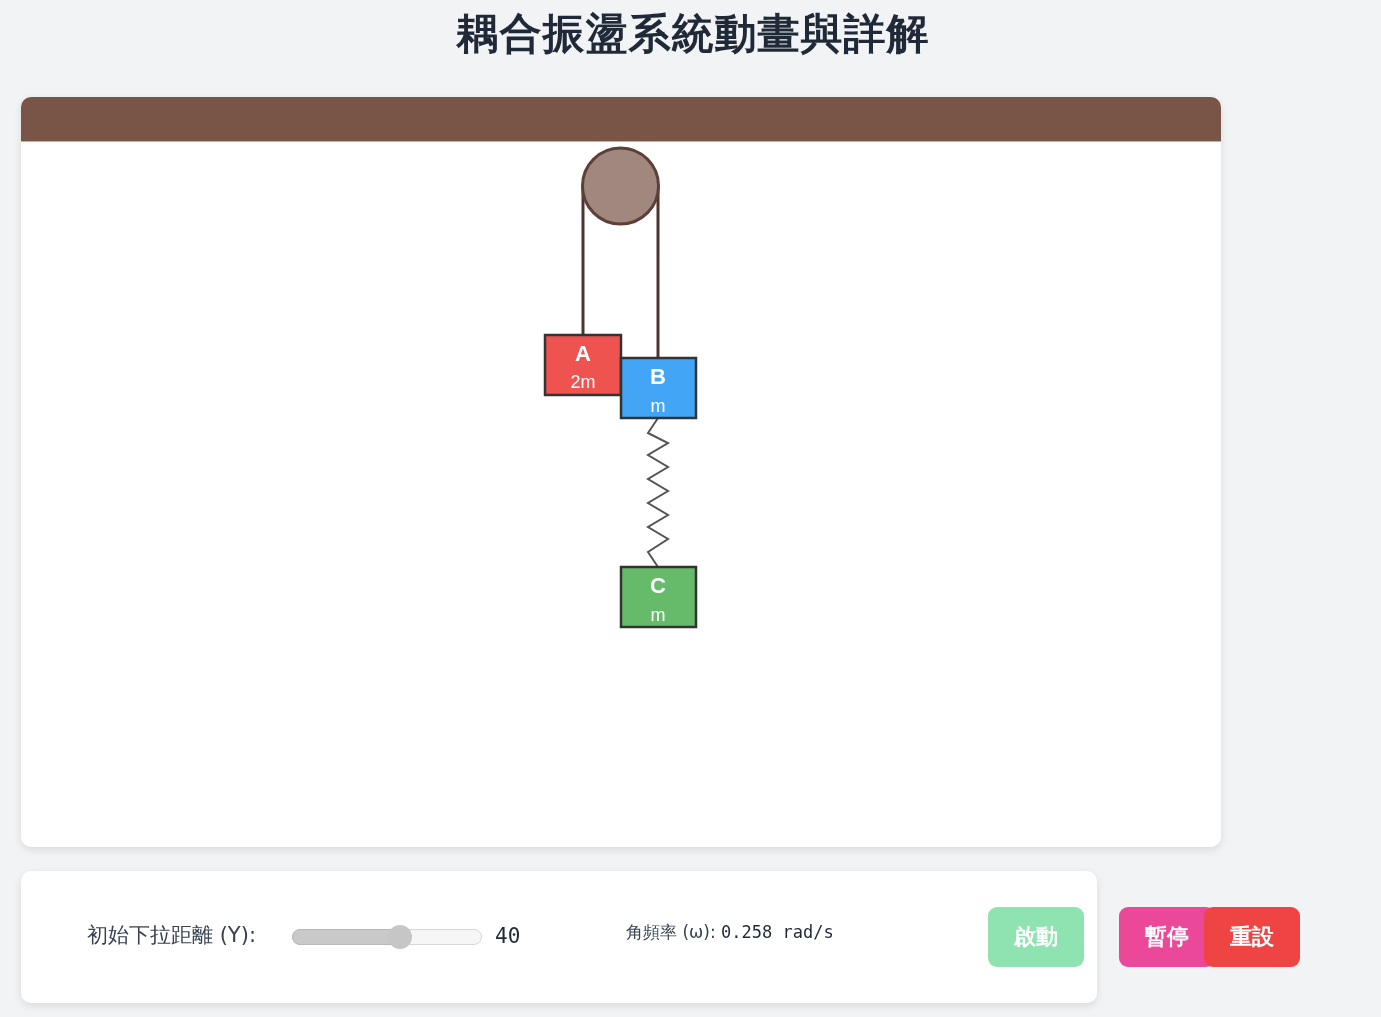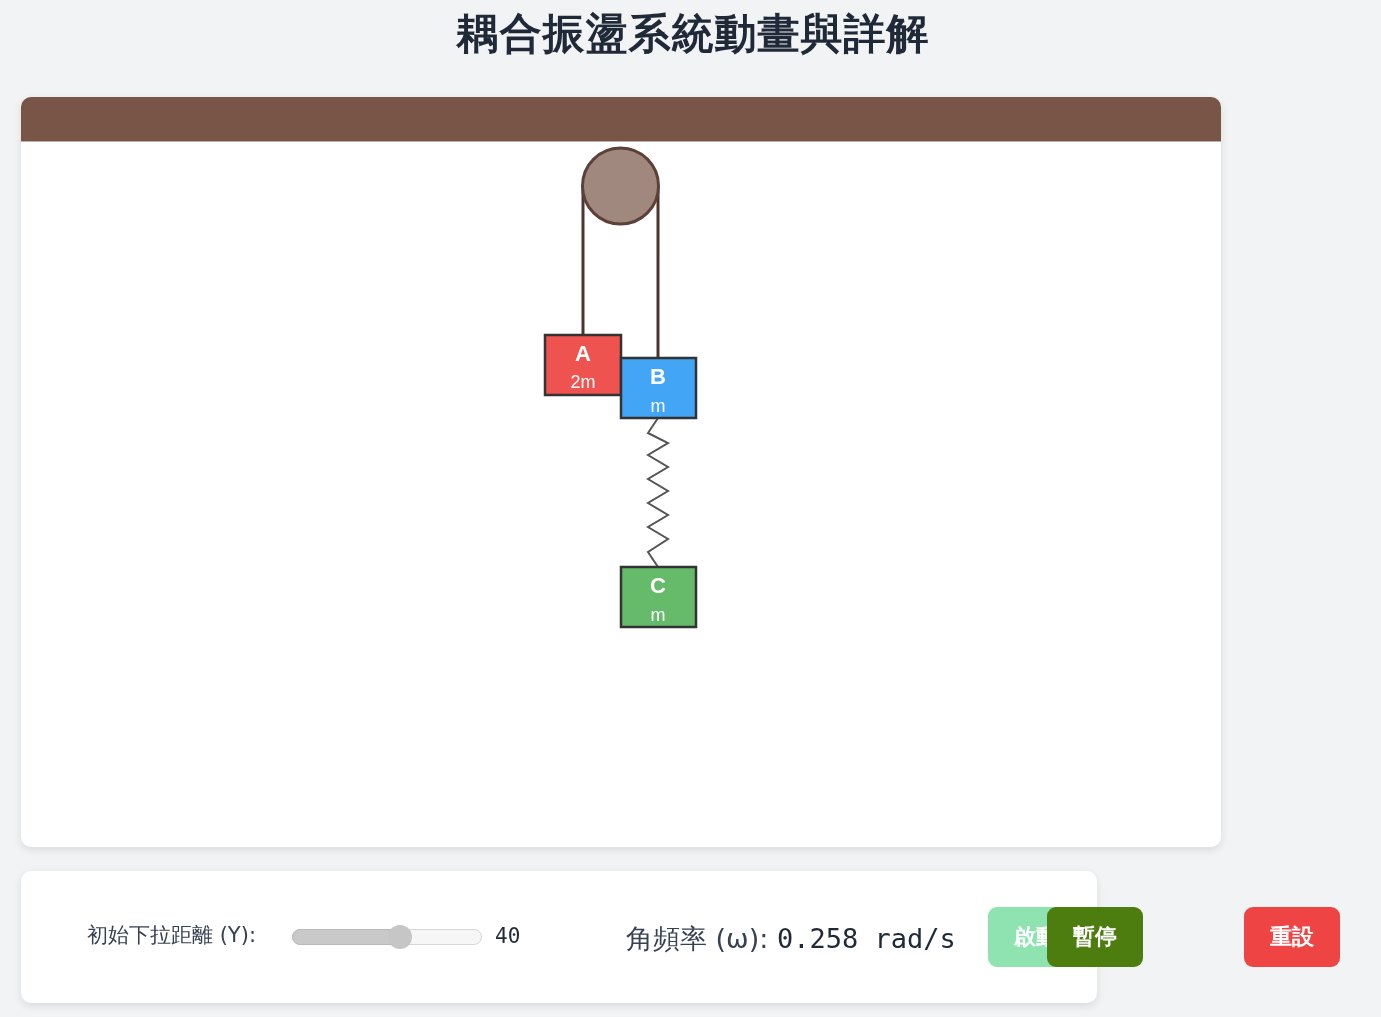--- a/index.html
+++ b/index.html
@@ -42,32 +42,32 @@
     }
     .slider-thumb {
       position: absolute; top: -4px; width: 24px; height: 24px; border-radius: 50%;
       background: #c6c6c6; margin-left: -12px;
     }
     .slider-value {
       position: absolute; left: 474px; top: 53px; font-size: 21px;
       font-family: "DejaVu Sans Mono", "Liberation Mono", monospace; color: #1f2937;
     }
     .omega {
-      position: absolute; left: 605px; top: 50px; font-size: 27px; color: #374151;
+      position: absolute; left: 605px; top: 50px; font-size: 17px; color: #374151;
       white-space: nowrap;
     }
     .omega .val { font-family: "DejaVu Sans Mono", "Liberation Mono", monospace; color: #1f2937; }
     .btn {
       position: absolute; top: 36px; width: 96px; height: 60px; border: none;
       border-radius: 9px; color: #ffffff; font-size: 22px; font-weight: bold;
       font-family: "DejaVu Sans", sans-serif; cursor: pointer;
     }
     .btn-start { left: 967px; background: #8fe3b0; }
-    .btn-pause { left: 1026px; background: #4d7c0f; }
-    .btn-reset { left: 1183px; background: #ef4444; margin-left: 40px; }
+    .btn-pause { left: 1098px; background: #ec4899; }
+    .btn-reset { left: 1183px; background: #ef4444; }
   </style>
 </head>
 <body>
 
 <h1 class="page-title">耦合振盪系統動畫與詳解</h1>
 
 <div class="canvas-card">
   <svg width="1200" height="750" viewBox="0 0 1200 750">
 
     <rect x="0" y="0" width="1200" height="44" fill="#795548"></rect>

